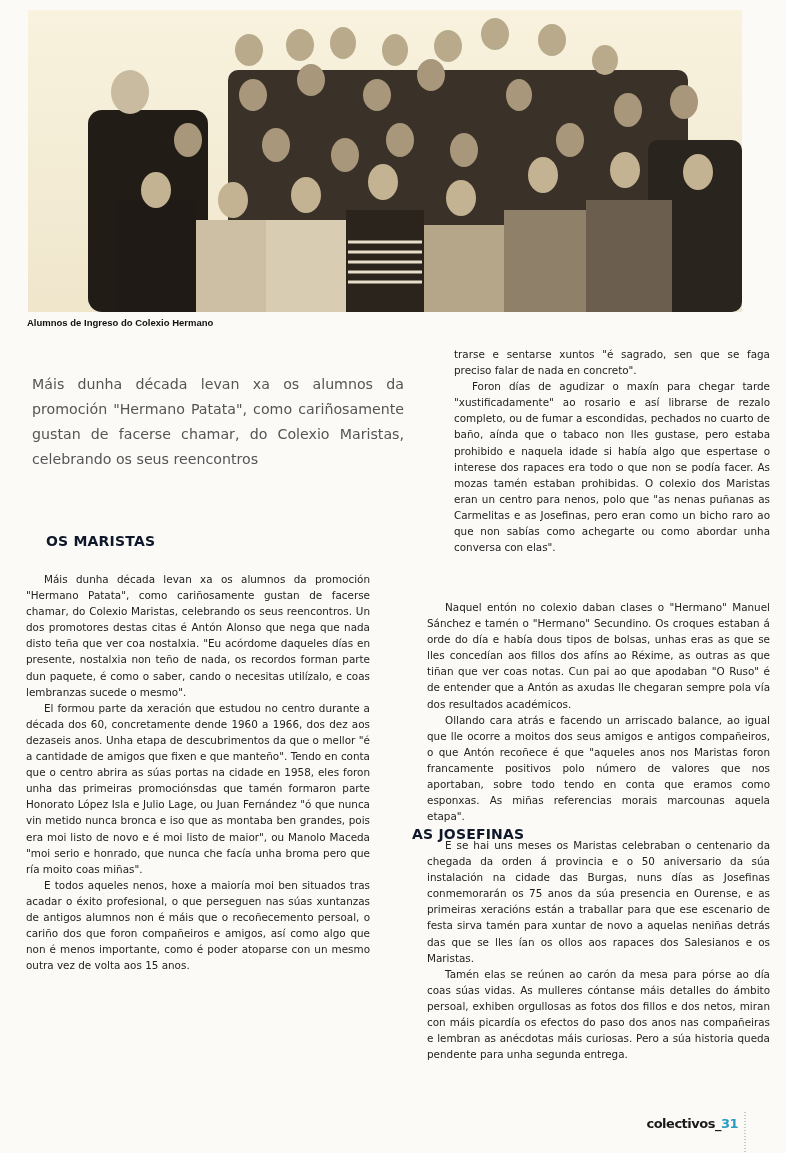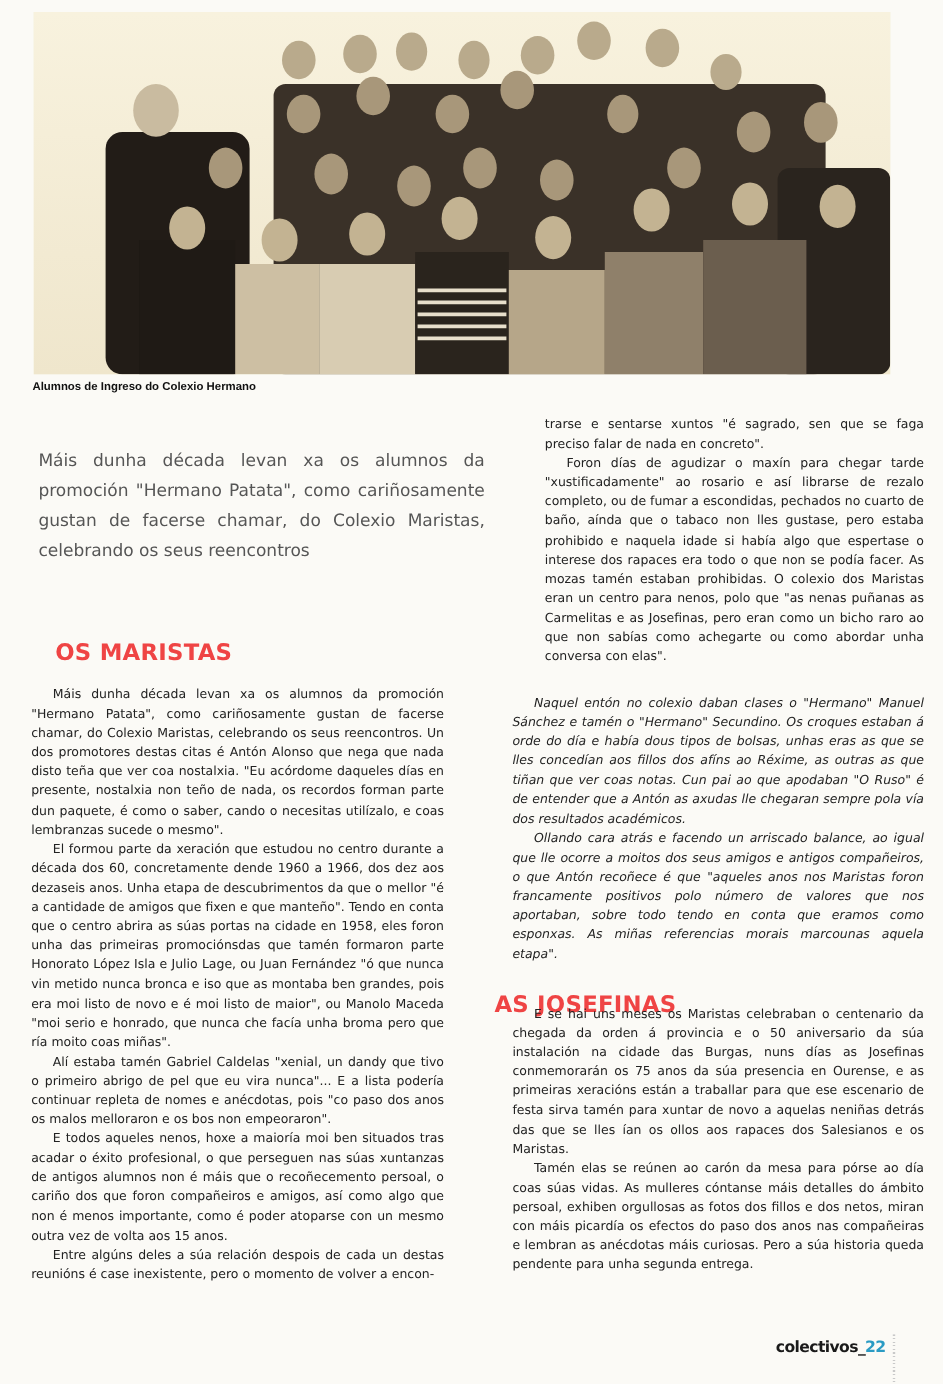--- a/index.html
+++ b/index.html
@@ -22,21 +22,21 @@
     }
     .lead {
       position: absolute; left: 32px; top: 372px; width: 372px;
       font-family: "DejaVu Sans", sans-serif;
       font-size: 14.2px; line-height: 25px; color: #555;
       text-align: justify;
     }
     .heading {
       position: absolute;
       font-family: "DejaVu Sans", sans-serif; font-weight: bold;
-      font-size: 19px; color: #ef4444; letter-spacing: 0.2px;
+      font-size: 14px; color: #0f172a; letter-spacing: 0.2px;
     }
     .h-maristas { left: 46px; top: 533px; }
     .h-josefinas { left: 412px; top: 826px; }
     .col {
       position: absolute;
       font-family: "DejaVu Sans", sans-serif;
       font-size: 10.4px; line-height: 16.1px; color: #222;
       text-align: justify;
     }
     .col p { margin: 0; text-indent: 18px; }
@@ -140,38 +140,36 @@
 
 <div class="caption">Alumnos de Ingreso do Colexio Hermano</div>
 
 <div class="lead">Máis dunha década levan xa os alumnos da promoción "Hermano Patata", como cariñosamente gustan de facerse chamar, do Colexio Maristas, celebrando os seus reencontros</div>
 
 <div class="heading h-maristas">OS MARISTAS</div>
 
 <div class="col col-left">
   <p>Máis dunha década levan xa os alumnos da promoción "Hermano Patata", como cariñosamente gustan de facerse chamar, do Colexio Maristas, celebrando os seus reencontros.  Un dos promotores destas citas é Antón Alonso que nega que nada disto teña que ver coa nostalxia. "Eu acórdome daqueles días en presente, nostalxia non teño de nada, os recordos forman parte dun paquete, é como o saber, cando o necesitas utilízalo, e coas lembranzas sucede o mesmo".</p>
   <p>El formou parte da xeración que estudou no centro durante a década dos 60, concretamente dende 1960 a 1966, dos dez aos dezaseis anos. Unha etapa de descubrimentos da que o mellor "é a cantidade de amigos que fixen e que manteño". Tendo en conta que o centro abrira as súas portas na cidade en 1958, eles foron unha das primeiras promociónsdas que tamén formaron parte Honorato López Isla e Julio Lage, ou Juan Fernández "ó que nunca vin metido nunca bronca e iso que as montaba ben grandes, pois era moi listo de novo e é moi listo de maior", ou Manolo Maceda "moi serio e honrado, que nunca che facía unha broma pero que ría moito coas miñas".</p>
-  <p>Alí estaba tamén Gabriel Caldelas "xenial, un dandy que tivo o primeiro abrigo de pel que eu vira nunca"... E a lista podería continuar repleta de nomes e anécdotas, pois "co paso dos anos os malos melloraron e os bos non empeoraron".</p>
   <p>E todos aqueles nenos, hoxe a maioría moi ben situados tras acadar o éxito profesional, o que perseguen nas súas xuntanzas de antigos alumnos non é máis que o recoñecemento persoal, o cariño dos que foron compañeiros e amigos, así como algo que non é menos importante, como é poder atoparse con un mesmo outra vez de volta aos 15 anos.</p>
-  <p>Entre algúns deles a súa relación despois de cada un destas reunións é case inexistente, pero o momento de volver a encon-</p>
 </div>
 
 <div class="col col-right-top">
   <p class="noindent">trarse e sentarse xuntos "é sagrado, sen que se faga preciso falar de nada en concreto".</p>
   <p>Foron días de agudizar o maxín para chegar tarde "xustificadamente" ao rosario e así librarse de rezalo completo, ou de fumar a escondidas, pechados no cuarto de baño, aínda que o tabaco non lles gustase, pero estaba prohibido e naquela idade si había algo que espertase o interese dos rapaces era todo o que non se podía facer. As mozas tamén estaban prohibidas. O colexio dos Maristas eran un centro para nenos, polo que "as nenas puñanas as Carmelitas e as Josefinas, pero eran como un bicho raro ao que non sabías como achegarte ou como abordar unha conversa con elas".</p>
 </div>
 
-<div class="col col-right-mid" style="top:578px;font-style:italic;">
+<div class="col col-right-mid" style="top:599px;">
   <p>Naquel entón no colexio daban clases o "Hermano" Manuel Sánchez e tamén o "Hermano" Secundino. Os croques estaban á orde do día e había dous tipos de bolsas, unhas eras as que se lles concedían aos fillos dos afíns ao Réxime, as outras as que tiñan que ver coas notas. Cun pai ao que apodaban "O Ruso" é de entender que a Antón as axudas lle chegaran sempre pola vía dos resultados académicos.</p>
   <p>Ollando cara atrás e facendo un arriscado balance, ao igual que lle ocorre a moitos dos seus amigos e antigos compañeiros, o que Antón recoñece é que "aqueles anos nos Maristas foron francamente positivos polo número de valores que nos aportaban, sobre todo tendo en conta que eramos como esponxas. As miñas referencias morais marcounas aquela etapa".</p>
 </div>
 
 <div class="heading h-josefinas">AS JOSEFINAS</div>
 
 <div class="col col-right-bot">
   <p>E se hai uns meses os Maristas celebraban o centenario da chegada da orden á provincia e o 50 aniversario da súa instalación na cidade das Burgas, nuns días as Josefinas conmemorarán os 75 anos da súa presencia en Ourense, e as primeiras xeracións están a traballar para que ese escenario de festa sirva tamén para xuntar de novo a aquelas neniñas detrás das que se lles ían os ollos aos rapaces dos Salesianos e os Maristas.</p>
   <p>Tamén elas se reúnen ao carón da mesa para pórse ao día coas súas vidas. As mulleres cóntanse máis detalles do ámbito persoal, exhiben orgullosas as fotos dos fillos e dos netos, miran con máis picardía os efectos do paso dos anos nas compañeiras e lembran as anécdotas máis curiosas. Pero a súa historia queda pendente para unha segunda entrega.</p>
 </div>
 
 <div class="folio">
-  <span>colectivos_</span><span class="num">22</span>
+  <span>colectivos_</span><span class="num">31</span>
 </div>
 <div class="edge-rule"></div>
 
 </body></html>

